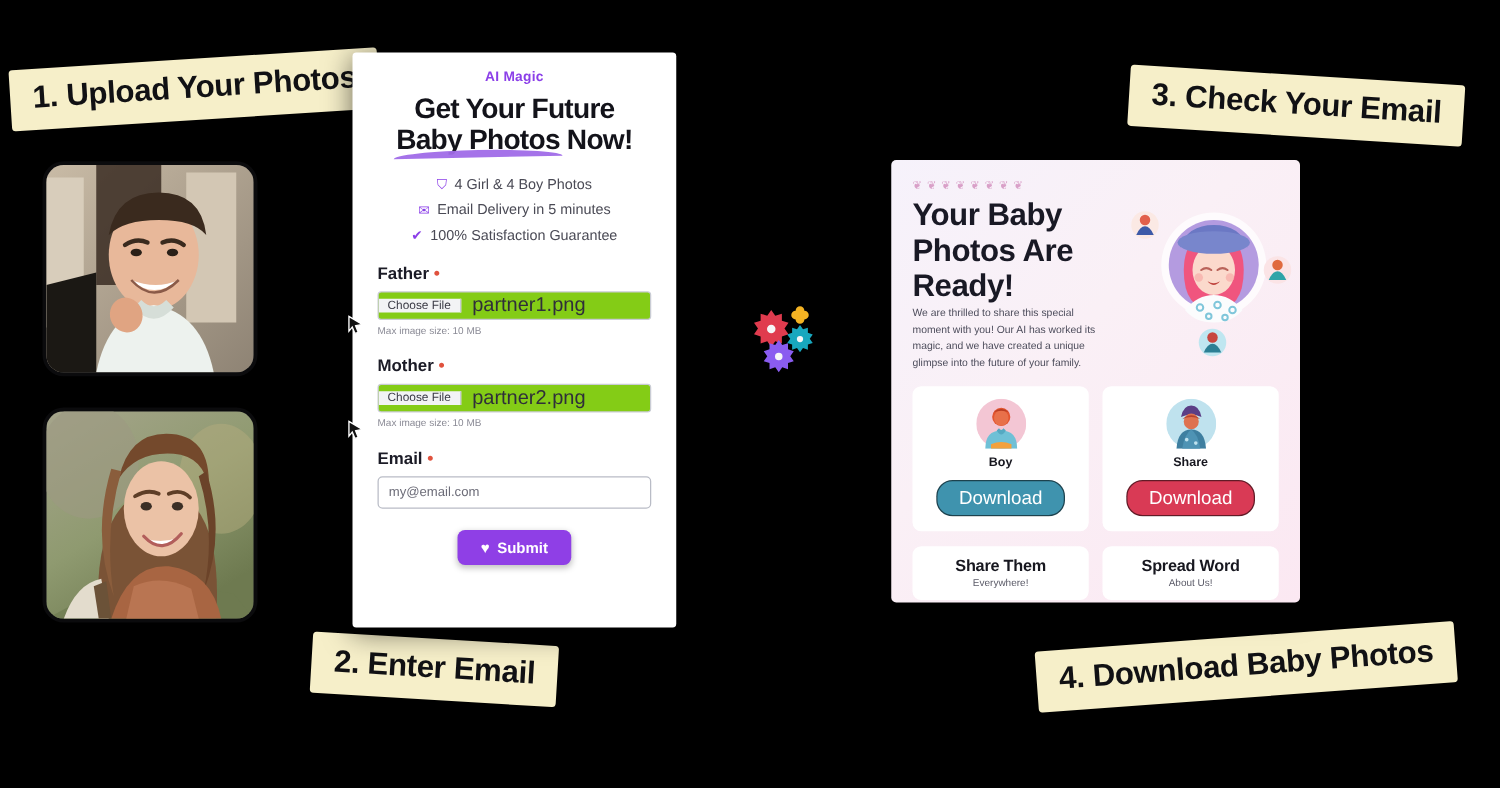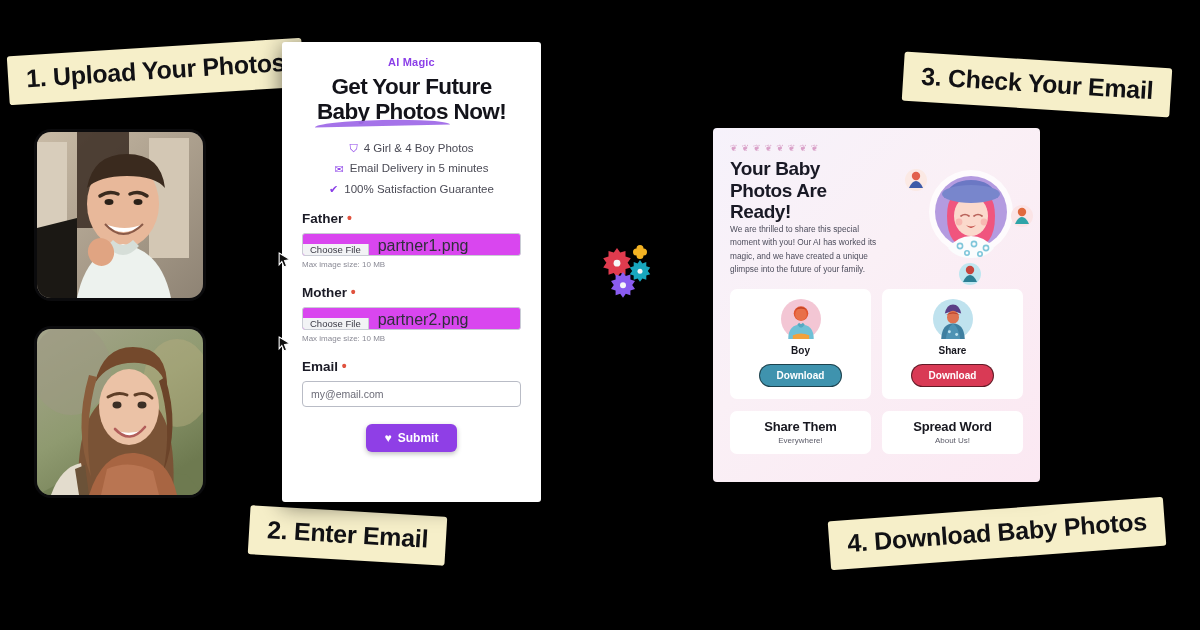--- a/index.html
+++ b/index.html
@@ -77,23 +77,23 @@
     margin-bottom: 9px;
   }
   .feat .ic { color: #8B3FE8; font-size: 11px; line-height: 1; display: inline-block; }
 
   .field-label {
     font-size: 13.5px; font-weight: 800; color: #1b1b26;
     margin-top: 15px; margin-bottom: 7px;
   }
   .req { color: #E0523E; font-size: 14px; }
   .file-row {
-    display: flex; align-items: flex-end;
+    display: flex; align-items: center;
     border: 1px solid #c9ccd4; border-radius: 3px; height: 23px;
-    background: #d946ef; overflow: hidden;
+    background: #84cc16; overflow: hidden;
   }
   .file-btn {
     display: flex; align-items: center; padding: 0 7px;
     background: #f2f3f5; border-right: 1px solid #c9ccd4;
     font-size: 9.5px; color: #3b3b46; white-space: nowrap;
   }
   .file-name {
     display: flex; align-items: center; padding-left: 9px;
     font-size: 16px; color: #2f2f3a;
   }
@@ -126,42 +126,42 @@
     width: 327px; height: 354px;
     border-radius: 4px;
     background: linear-gradient(135deg,#F6F2FB 0%, #FAF0F6 42%, #FBE8F2 100%);
     box-shadow: 0 6px 24px rgba(0,0,0,.55);
     padding: 16px 17px 0 17px;
     overflow: hidden;
   }
   .deco-row { display: flex; gap: 4px; margin-bottom: 5px; }
   .deco-glyph { font-size: 9px; color: #D9A0C8; line-height: 1; }
   .email-head {
-    font-size: 19px; font-weight: 800; color: #191925;
+    font-size: 25px; font-weight: 800; color: #191925;
     line-height: 1.14; letter-spacing: -.4px;
     width: 140px;
   }
   .email-body {
     width: 160px;
     font-size: 8.3px; line-height: 1.62; color: #4d4d5c;
   }
   .dl-title {
     text-align: center; font-size: 15.5px; font-weight: 800;
     color: #181824; margin-top: 14px; letter-spacing: -.2px;
   }
   .cards-row { display: flex; gap: 11px; margin-top: 12px; }
   .dl-card {
     flex: 1; background: #fff; border-radius: 7px;
     padding: 10px 8px 12px 8px; text-align: center;
   }
   .dl-name { font-size: 10px; font-weight: 800; color: #17171f; margin-top: 6px; }
   .dl-btn {
     display: inline-block; margin-top: 8px;
     padding: 5px 17px; border-radius: 13px;
-    font-size: 10px; font-weight: 700; color: #fff;
+    font-size: 15px; font-weight: 400; color: #fff;
     border: 1.2px solid rgba(0,0,0,.55);
     cursor: pointer;
   }
   .dl-btn.boy { background: #3F93AE; }
   .dl-btn.girl { background: #D93A55; }
   .share-row { display: flex; gap: 11px; margin-top: 12px; align-items: center; }
   .share-card {
     flex: 1; background: #fff; border-radius: 7px;
     padding: 8px 6px 9px 6px; text-align: center;
   }

